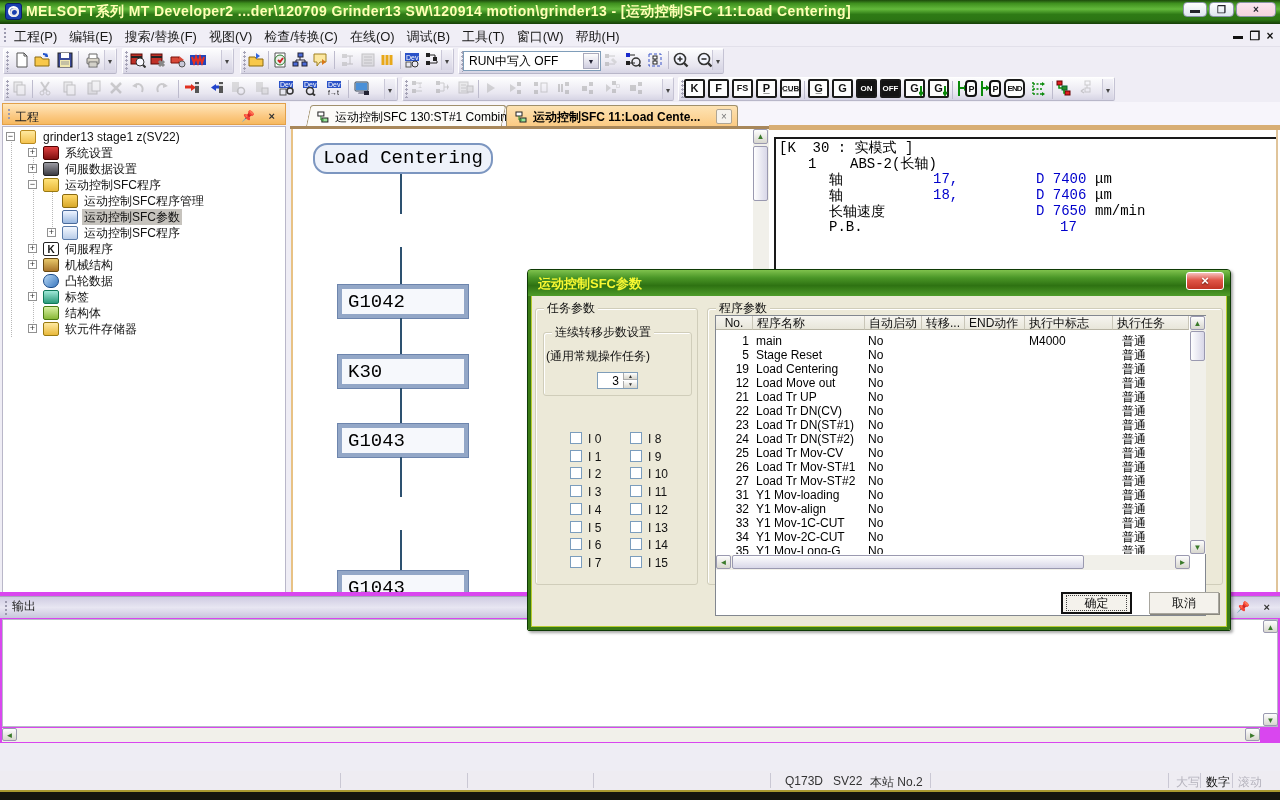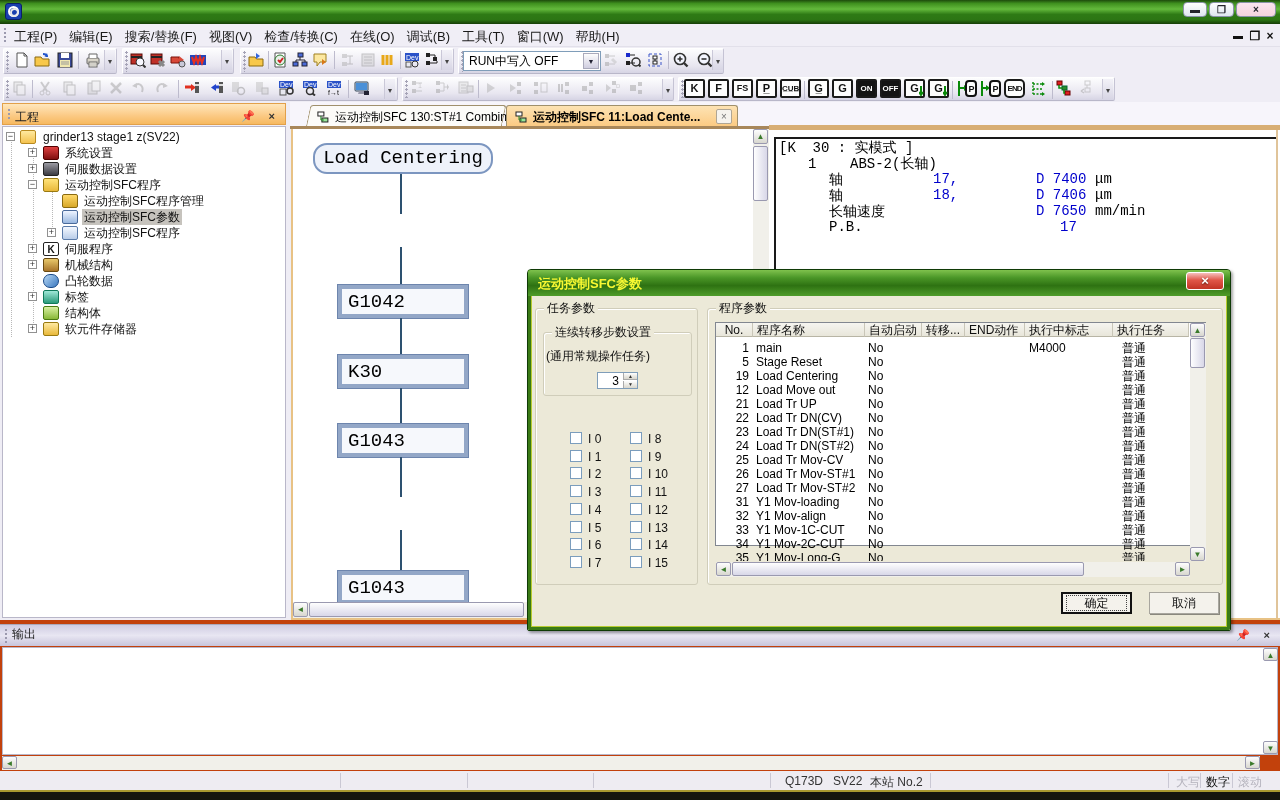--- a/index.html
+++ b/index.html
@@ -57,21 +57,21 @@
 .sbthumb{position:absolute;background:linear-gradient(90deg,#fefefe,#d8d7e8);border:1px solid #9a99b0;border-radius:2px}
 .sbthumbh{background:linear-gradient(#fefefe,#d8d7e8)}
 
 #rpane{left:769px;top:125px;width:511px;height:493px;background:#fff}
 #rtan{left:0;top:0;width:511px;height:5px;background:#d8ae74}
 #redge{right:2px;top:5px;width:2px;height:488px;background:#e0c49a}
 #rframe{left:5px;top:12px;width:502px;height:481px;border:2px solid #1a1a1a;border-right:none;border-bottom:none}
 .rl{position:absolute;font-family:"Liberation Mono",monospace;font-size:14px;white-space:pre;color:#000}
 .bl{color:#0000cc}
 
-#outp{left:0;top:620px;width:1280px;height:151px;background:#c2410c}
+#outp{left:0;top:592px;width:1280px;height:151px;background:#d946ef}
 #outtitle{left:0px;top:4px;width:1280px;height:22px;background:linear-gradient(#cfcce2,#e8e6f2 50%,#c8c5dc);border-top:1px solid #aaa8bc;font-size:12px;color:#222;line-height:18px}
 #outbody{left:2px;top:27px;width:1276px;height:108px;background:#fff;border:1px solid #b9b7c9}
 
 #status{left:0;top:771px;width:1280px;height:19px;background:#eeecf2;font-size:12px;color:#333}
 .ssep{position:absolute;top:2px;width:1px;height:15px;background:#cac8d4}
 #btmline{left:0;top:790px;width:1280px;height:2px;background:#a89830}
 #btmdark{left:0;top:792px;width:1280px;height:8px;background:#15150e}
 
 #dlg{left:527px;top:269px;width:704px;height:362px;background:#ece9d8;border:1px solid #0f3a06;border-radius:4px 4px 2px 2px;box-shadow:2px 2px 3px rgba(0,0,0,.35)}
 #dlgframe{position:absolute;left:0;top:0;right:0;bottom:0;border:3px solid #3a7a16;border-top:none;border-radius:0 0 2px 2px;box-shadow:inset 0 0 0 1px #b8cc30}
@@ -87,20 +87,21 @@
 #ptable{position:absolute;background:#fff;border:1px solid #828790}
 .th{position:absolute;top:0;height:14px;background:linear-gradient(#f6f5f0,#e8e6da);border-right:1px solid #c9c6b8;border-bottom:1px solid #b8b5a5;font-size:12px;color:#111;line-height:14px;padding-left:4px}
 .tr{position:absolute;font-size:12px;color:#000;height:14px;line-height:14px;white-space:nowrap}
 .num{position:absolute;text-align:right;width:30px}
 .btn{position:absolute;width:70px;height:22px;background:#f4f2ec;border:1px solid #a8a69e;box-shadow:1px 1px 0 #8a887e;font-size:12px;color:#111;text-align:center;line-height:20px}
 </style></head>
 <body>
 
 <div class="abs" id="title">
   <div class="abs" id="appicon"></div>
+  <div class="abs txt">MELSOFT系列 MT Developer2 ...der\120709 Grinder13 SW\120914 motion\grinder13 - [运动控制SFC 11:Load Centering]</div>
   <div class="abs capbtn" style="left:1183px;width:24px">▬</div>
   <div class="abs capbtn" style="left:1209px;width:25px">❐</div>
   <div class="abs capbtn" style="left:1236px;width:40px;background:linear-gradient(#fbe4ee,#f3d4de)">×</div>
 </div>
 
 <div class="abs" id="menubar">
   <div class="abs grip" style="left:3px"></div>
   <div style="padding-left:8px"><span class="mi">工程(P)</span><span class="mi">编辑(E)</span><span class="mi">搜索/替换(F)</span><span class="mi">视图(V)</span><span class="mi">检查/转换(C)</span><span class="mi">在线(O)</span><span class="mi">调试(B)</span><span class="mi">工具(T)</span><span class="mi">窗口(W)</span><span class="mi">帮助(H)</span></div>
 </div>
 <div class="abs" style="left:1233px;top:36px;width:10px;height:3px;background:#111"></div>
@@ -651,21 +652,21 @@
     <span class="cblbl" style="left:120px;top:233px">I 12</span>
   <div class="cb" style="left:102px;top:251px"></div>
     <span class="cblbl" style="left:120px;top:251px">I 13</span>
   <div class="cb" style="left:102px;top:268px"></div>
     <span class="cblbl" style="left:120px;top:268px">I 14</span>
   <div class="cb" style="left:102px;top:286px"></div>
     <span class="cblbl" style="left:120px;top:286px">I 15</span>
   <div class="grp" style="left:179px;top:38px;width:516px;height:277px">
       <span class="grplbl">程序参数</span>
     </div>
-  <div id="ptable" style="left:187px;top:52px;width:491px;height:224px">
+  <div id="ptable" style="left:187px;top:45px;width:491px;height:301px">
     <div class="th" style="left:0;width:37px;text-align:center;padding-left:0">No.</div>
     <div class="th" style="left:37px;width:112px">程序名称</div>
     <div class="th" style="left:149px;width:57px">自动启动</div>
     <div class="th" style="left:206px;width:43px">转移...</div>
     <div class="th" style="left:249px;width:60px">END动作</div>
     <div class="th" style="left:309px;width:88px">执行中标志</div>
     <div class="th" style="left:397px;width:76px">执行任务</div>
     <div id="rows" style="position:absolute;left:0;top:0;width:474px;height:238px;overflow:hidden">
 <div class="tr" style="top:18px;left:0;width:474px">
           <span class="num" style="left:3px">1</span>

